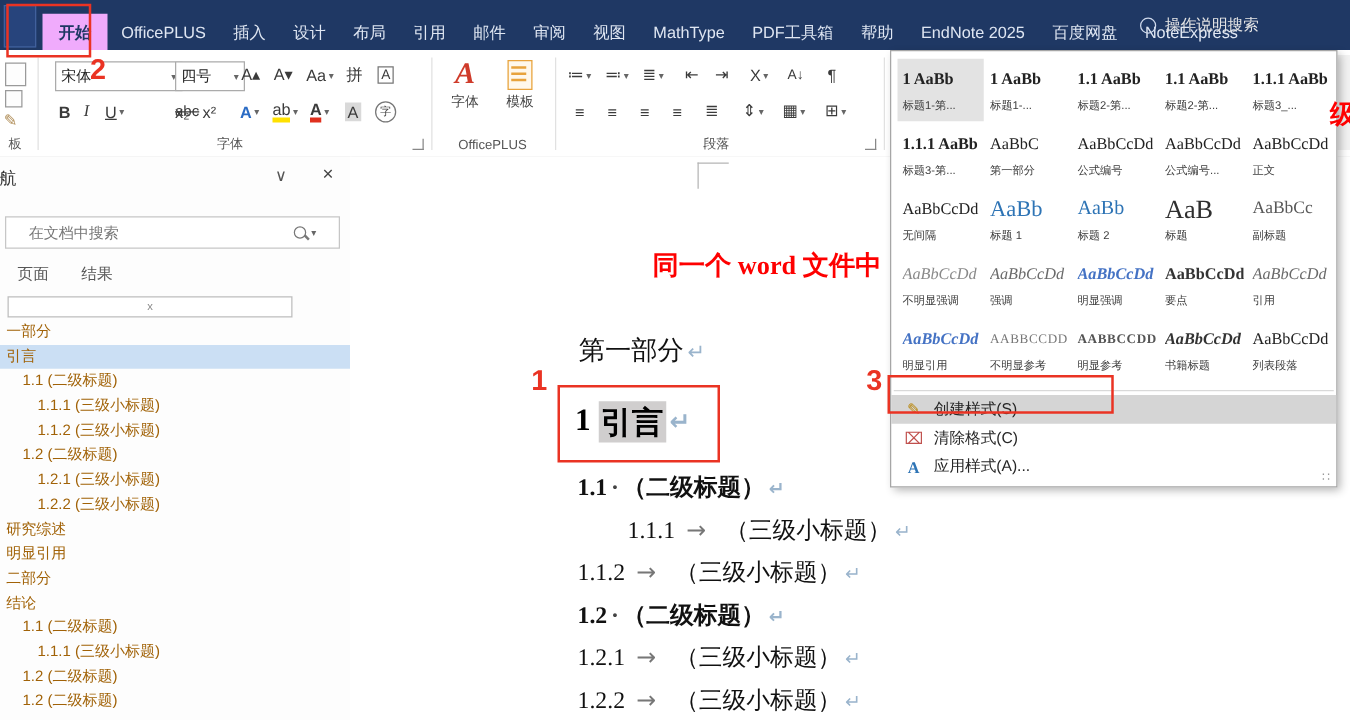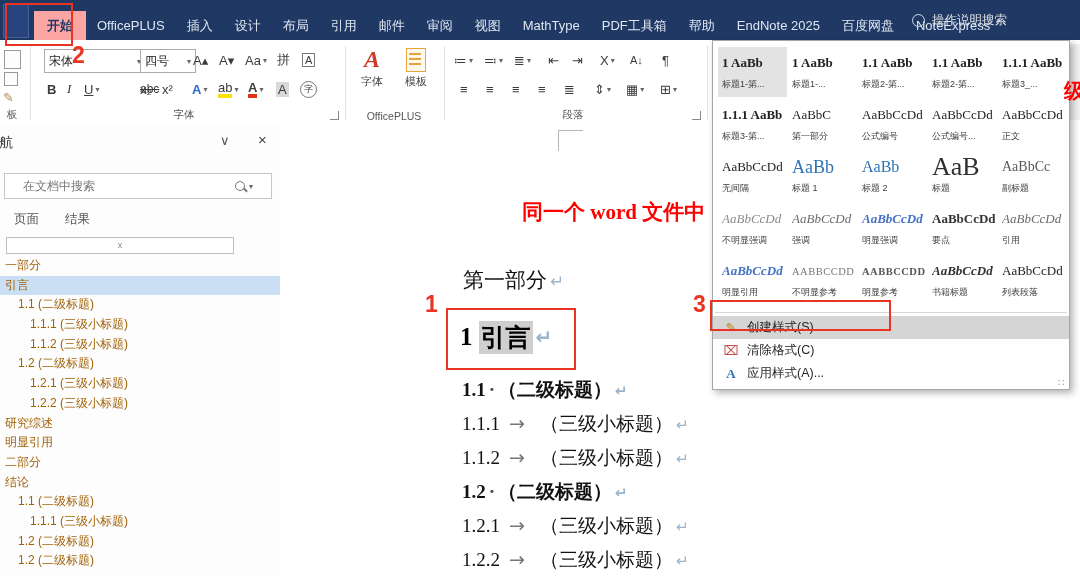--- a/index.html
+++ b/index.html
@@ -3,21 +3,21 @@
 <meta charset="utf-8">
 <style>
   html,body{margin:0;padding:0;background:#777;}
   #app{position:relative;width:1080px;height:576px;background:#fff;overflow:hidden;
        font-family:"Liberation Sans","DejaVu Sans",sans-serif;font-size:12px;color:#333;}
   
   .titlebar{position:absolute;left:0;top:0;width:1080px;height:40px;background:#1f3864;}
   .appicon{position:absolute;left:3px;top:4px;width:24px;height:32px;border:1px solid #41609c;background:#27447c;}
   .ttabs{position:absolute;left:34px;top:0;height:40px;display:flex;align-items:flex-end;}
   .ttab{color:#dfe6f2;font-size:13px;line-height:29px;padding:0 11px;white-space:nowrap;cursor:default;}
-  .ttab.active{background:#fca5a5;color:#1f3864;font-weight:bold;padding:0 13px;}
+  .ttab.active{background:#f0abfc;color:#1f3864;font-weight:bold;padding:0 13px;}
   .tsearch{position:absolute;left:912px;top:0;height:40px;display:flex;align-items:center;color:#e5e5e5;font-size:12.5px;gap:7px;}
   .bulb{width:11px;height:11px;border:1.5px solid #cfd9ec;border-radius:50%;display:inline-block;}
   
   .ribbon{position:absolute;left:0;top:40px;width:1080px;height:85px;background:#fff;border-bottom:1px solid #d4d4d4;}
   .vsep{position:absolute;top:6px;width:1px;height:74px;background:#e1e1e1;}
   .glabel{position:absolute;bottom:3px;font-size:10.5px;color:#555;text-align:center;}
   .launcher{position:absolute;bottom:5px;width:8px;height:8px;border-right:1px solid #888;border-bottom:1px solid #888;}
   .combo{position:absolute;height:22px;border:1px solid #ababab;background:#fff;display:flex;align-items:center;
          padding:0 4px;font-size:12px;color:#222;gap:4px;}
   .combo .dd{margin-left:auto;}
@@ -75,21 +75,21 @@
   
   .stylepanel{position:absolute;left:712px;top:40px;width:356px;height:348px;background:#fff;border:1px solid #a6a6a6;
               box-shadow:3px 3px 7px rgba(0,0,0,.3);z-index:40;}
   .sgrid{display:grid;grid-template-columns:repeat(5,69px);column-gap:1px;row-gap:2px;padding:6px 4px 4px 5px;}
   .sg-item{height:48px;overflow:hidden;padding:2px 2px 0 4px;cursor:default;}
   .sg-item.cur{background:#e3e3e3;}
   .pv{font-family:"Liberation Serif","DejaVu Serif",serif;font-size:13px;color:#222;white-space:nowrap;overflow:hidden;height:28px;display:flex;align-items:center;}
   .pv.b{font-weight:bold;}
   .pv.t1{color:#2e74b5;font-size:18px;}
   .pv.t2{color:#2e74b5;font-size:16px;}
-  .pv.tt{font-size:26px;color:#2f2f2f;}
+  .pv.tt{font-size:21px;color:#2f2f2f;}
   .pv.st{color:#595959;font-size:14px;}
   .pv.ig{font-style:italic;color:#8a8a8a;}
   .pv.it{font-style:italic;color:#6a6a6a;}
   .pv.ib{font-style:italic;color:#4472c4;font-weight:bold;}
   .pv.bb{font-weight:bold;color:#333;}
   .pv.bi{font-weight:bold;font-style:italic;color:#333;}
   .pv.cap{font-size:10.5px;color:#777;letter-spacing:.5px;}
   .pv.capb{font-size:10.5px;color:#555;font-weight:bold;letter-spacing:.5px;}
   .sg-label{font-size:9px;color:#3c3c3c;white-space:nowrap;overflow:hidden;margin-top:1px;}
   .sg-sep{height:1px;background:#d9d9d9;margin:3px 2px;}
@@ -330,21 +330,21 @@
 
     <div class="h1box serif">
       <span>1</span>
       <span class="selword">引言</span>
       <span class="pmark">↵</span>
     </div>
 
     <div class="dline b serif" style="top:252px;">
       <span>1.1</span><span class="dot">·</span><span>（二级标题）</span><span class="pmark">↵</span>
     </div>
-    <div class="dline serif" style="top:286px;">
+    <div class="dline serif" style="top:286px;margin-left:40px;">
       <span>1.1.1</span><span class="tabarrow">→</span><span>（三级小标题）</span><span class="pmark">↵</span>
     </div>
     <div class="dline serif" style="top:320px;">
       <span>1.1.2</span><span class="tabarrow">→</span><span>（三级小标题）</span><span class="pmark">↵</span>
     </div>
     <div class="dline b serif" style="top:354px;">
       <span>1.2</span><span class="dot">·</span><span>（二级标题）</span><span class="pmark">↵</span>
     </div>
     <div class="dline serif" style="top:388px;">
       <span>1.2.1</span><span class="tabarrow">→</span><span>（三级小标题）</span><span class="pmark">↵</span>

